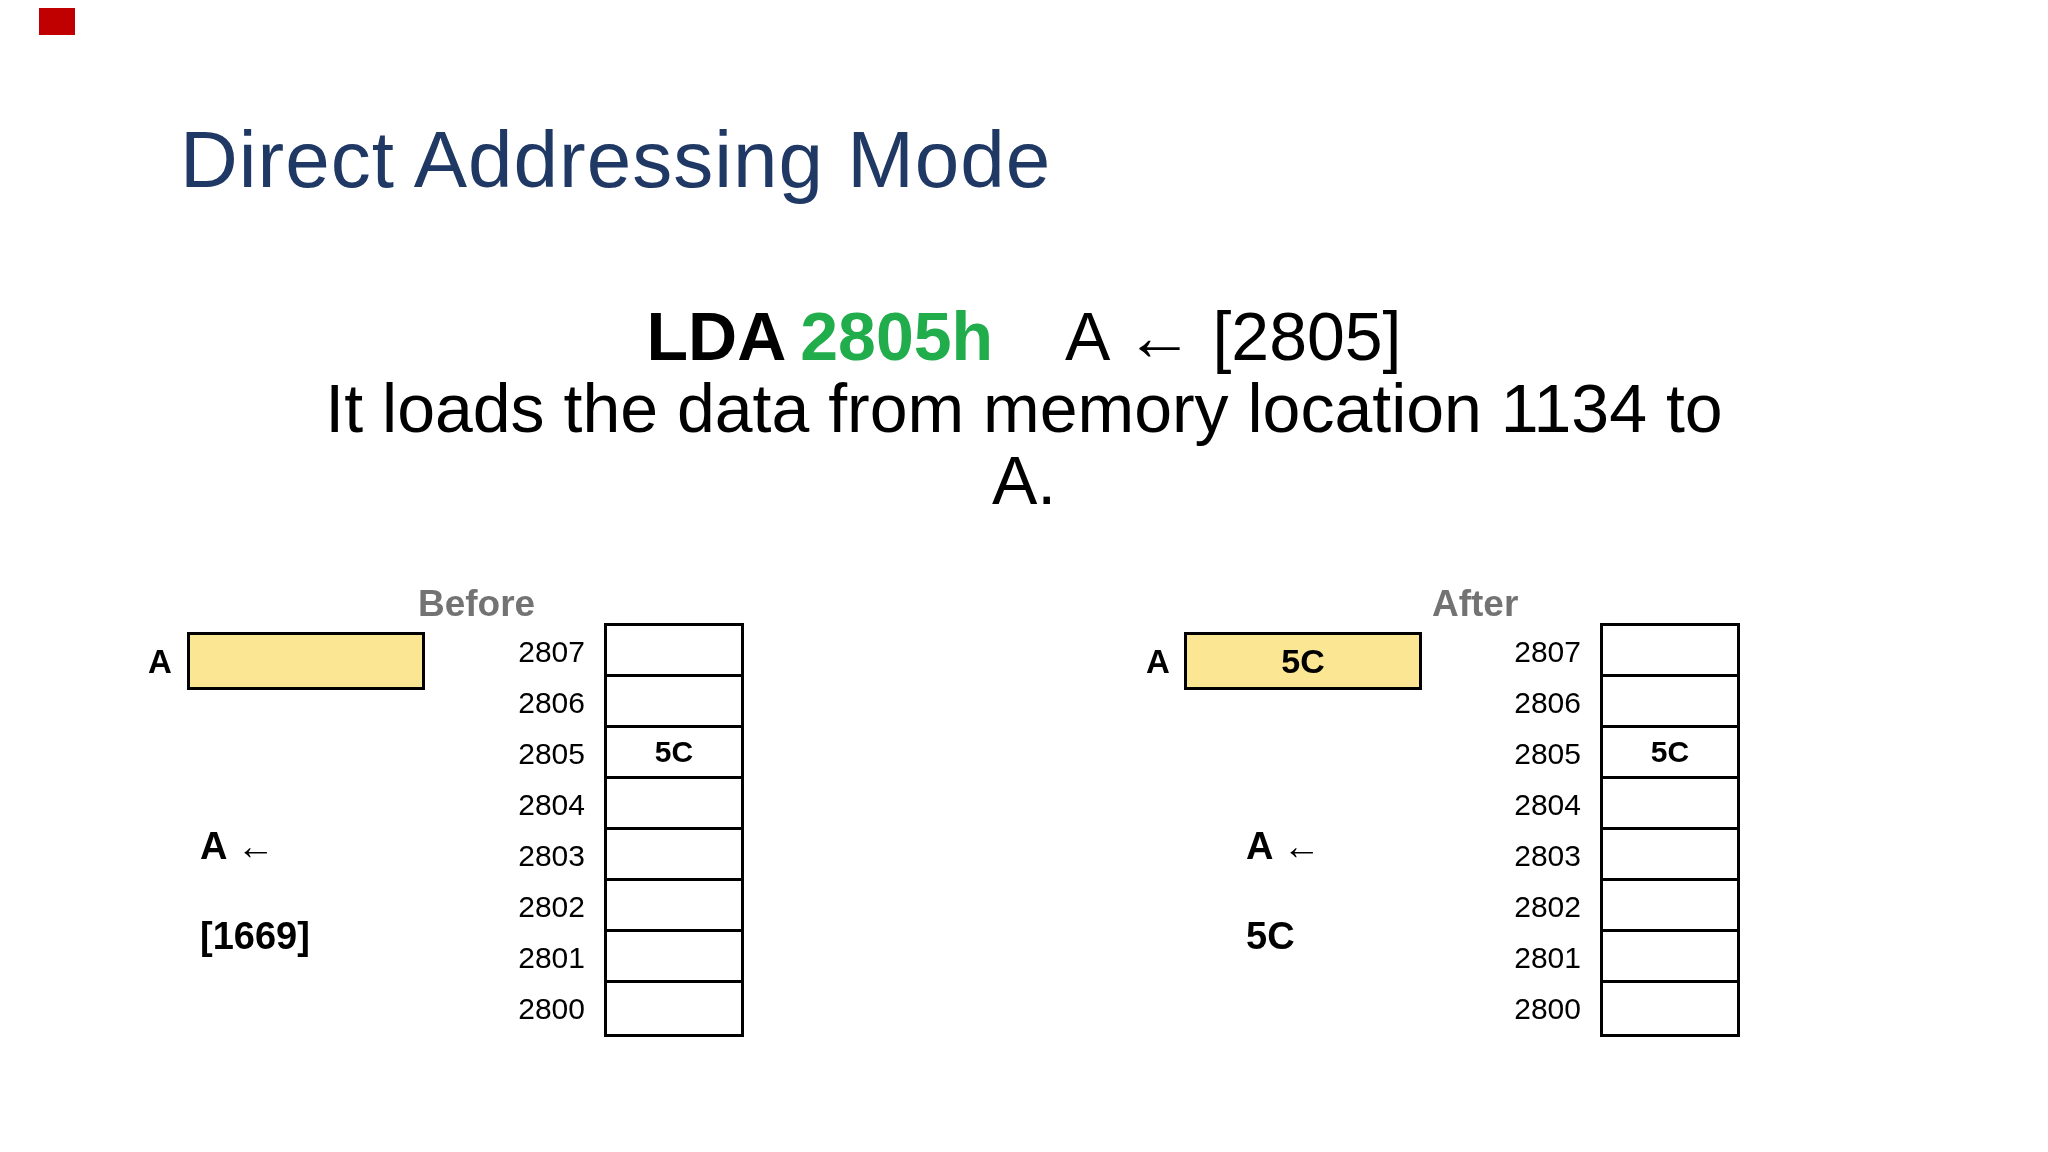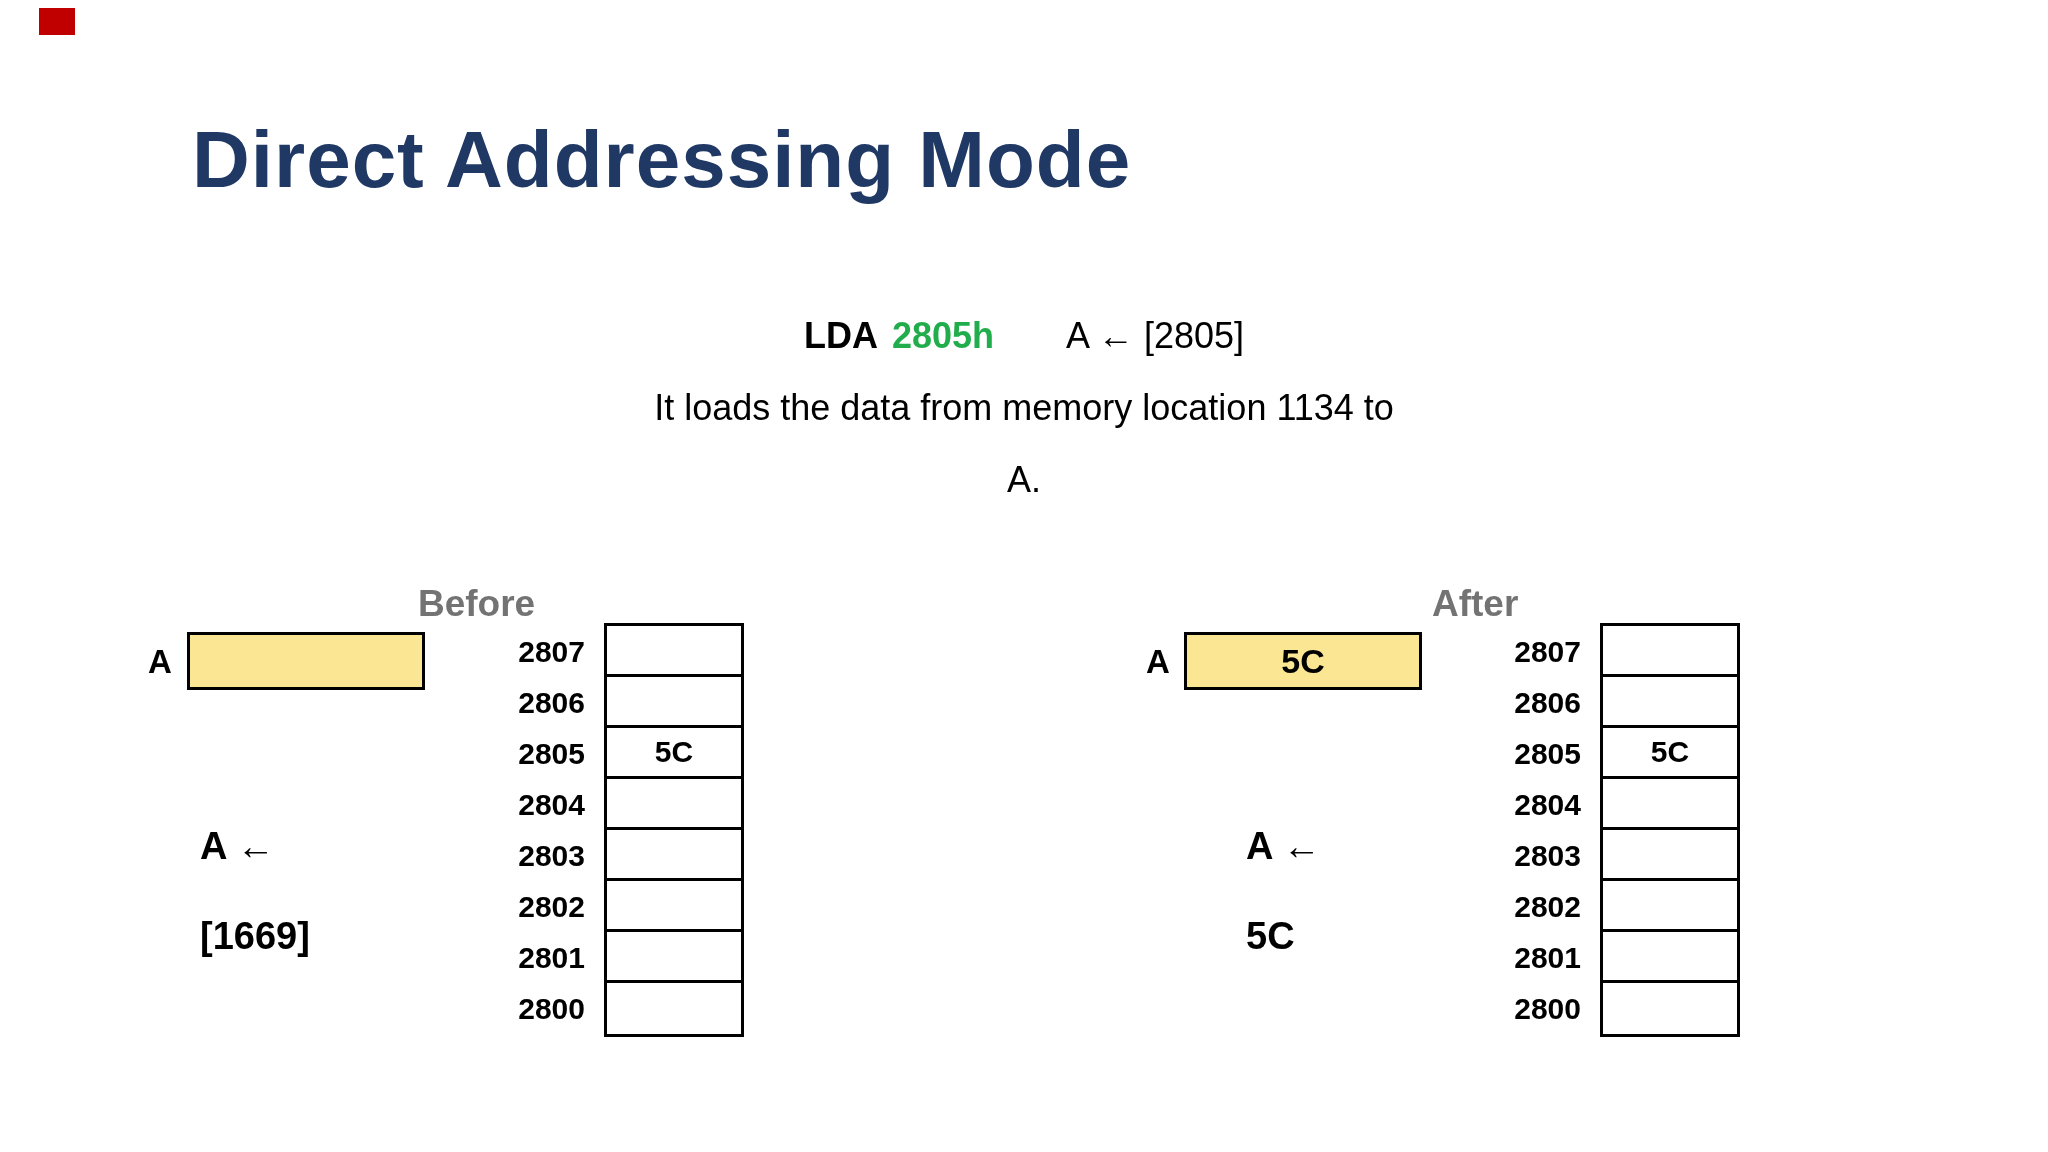--- a/index.html
+++ b/index.html
@@ -9,48 +9,48 @@
     background:#ffffff;
     overflow:hidden;
     font-family:"Liberation Sans","DejaVu Sans",sans-serif;
     color:#000;
   }
   .marker{
     position:absolute;left:39px;top:8px;width:36px;height:27px;
     background:#C00000;
   }
   .title{
-    position:absolute;left:192px;top:112px;
-    font-size:80px;line-height:96px;font-weight:700;
+    position:absolute;left:180px;top:112px;
+    font-size:80px;line-height:96px;font-weight:400;
     color:#1F3864;letter-spacing:1px;
   }
   .instr{
     position:absolute;left:0;top:300px;width:100%;
-    text-align:center;font-size:36px;line-height:72px;color:#000;
+    text-align:center;font-size:68px;line-height:72px;color:#000;
   }
   .instr .mn{font-weight:700;}
   .instr .op{font-weight:700;color:#21AD4B;margin-left:14px;}
   .instr .eff{margin-left:72px;}
   .panel-label{
     position:absolute;font-size:37px;font-weight:700;color:#737373;
   }
   .reg-name{position:absolute;font-size:33px;font-weight:700;line-height:36px;}
   .reg-box{
     position:absolute;width:232px;height:52px;
     background:#FBE693;border:3px solid #000;
     display:flex;align-items:center;justify-content:center;
     font-size:34px;font-weight:700;
   }
   .caption{
     position:absolute;font-size:38px;font-weight:700;line-height:45px;
     white-space:pre-line;
   }
   .addr-col{
     position:absolute;width:165px;text-align:right;
-    font-size:30px;font-weight:700;
+    font-size:30px;font-weight:400;
   }
   .addr-col .addr{height:51px;line-height:51px;}
   .mem-col{
     position:absolute;width:140px;box-sizing:border-box;
     border:3px solid #000;background:#fff;
   }
   .mem-col .cell{
     height:51px;line-height:48px;box-sizing:border-box;
     border-bottom:3px solid #000;
     text-align:center;font-size:30px;font-weight:700;

